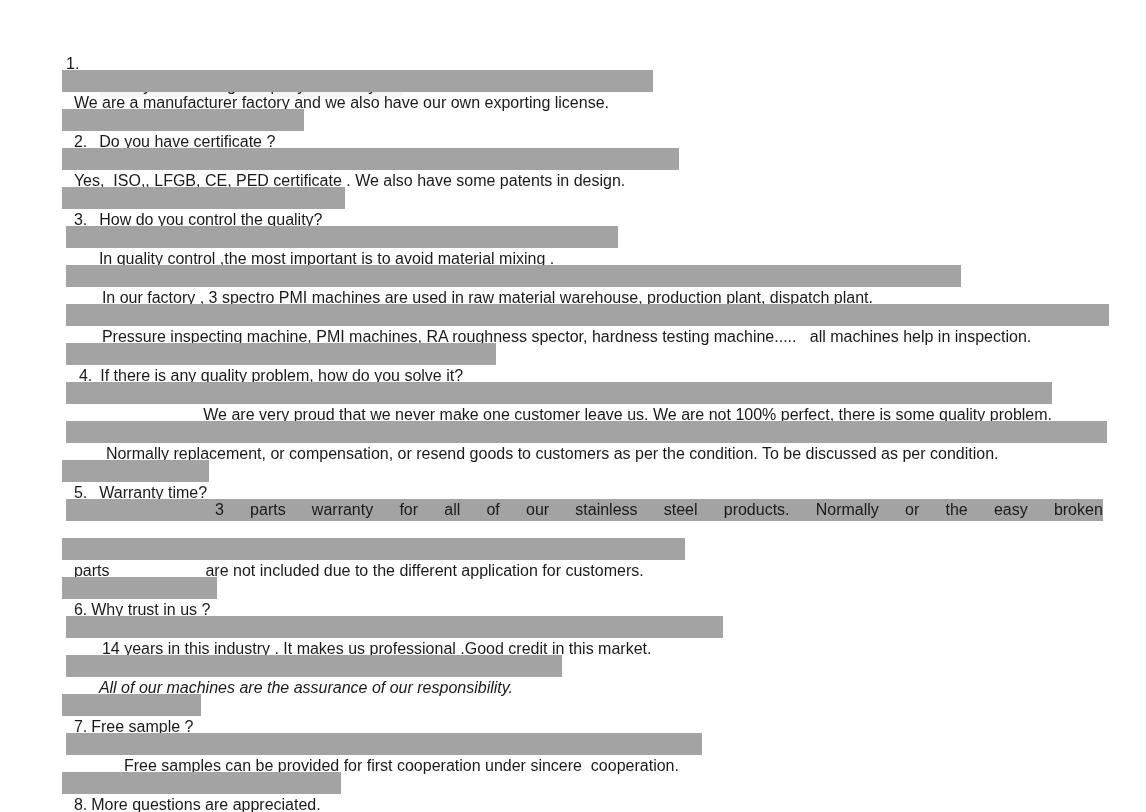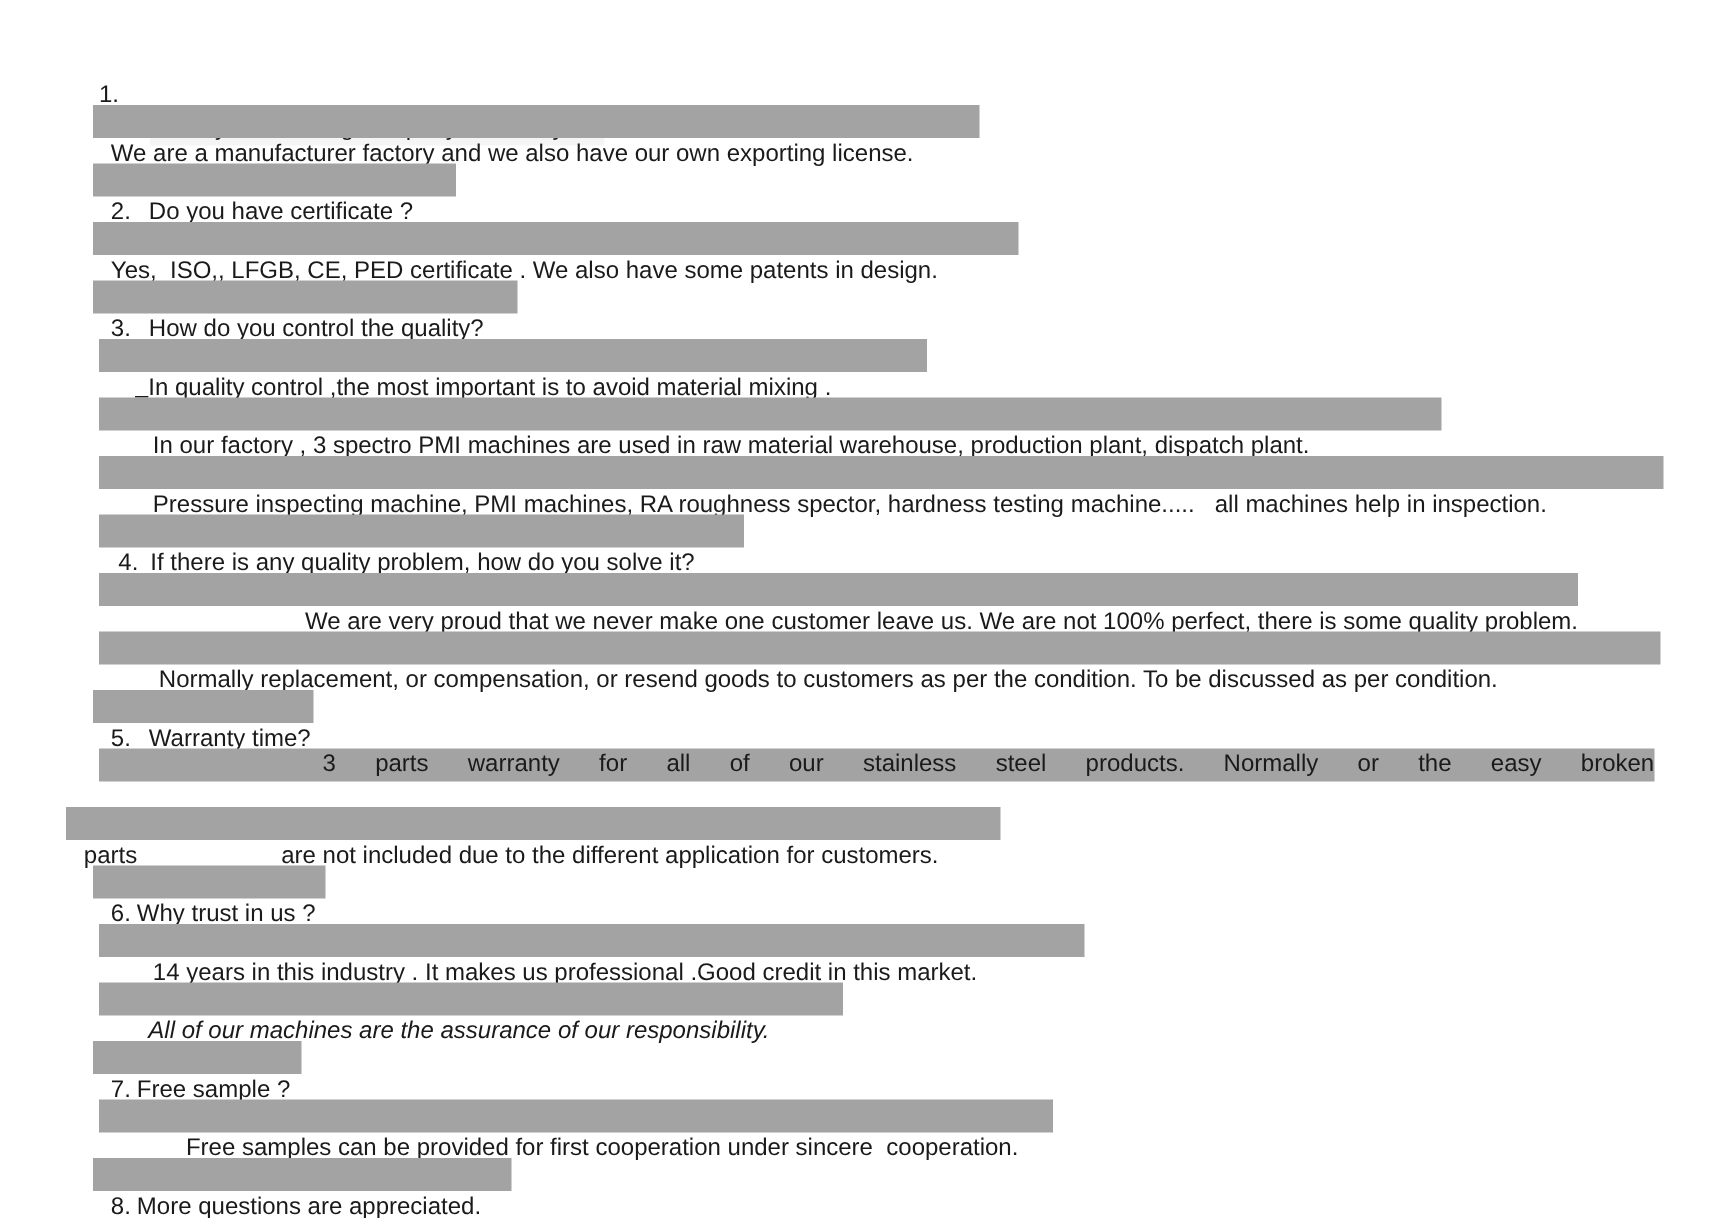--- a/index.html
+++ b/index.html
@@ -83,21 +83,21 @@
   <span>our</span>
   <span>stainless</span>
   <span>steel</span>
   <span>products.</span>
   <span>Normally</span>
   <span>or</span>
   <span>the</span>
   <span>easy</span>
   <span>broken</span>
 </div>
-<div class="line" style="left:44px; top:538px; width:620px; padding-left:3px;">
+<div class="line" style="left:62px; top:538px; width:620px; padding-left:3px;">
   <span>parts</span><span style="width:96px"></span><span>are not included due to the different application for customers.</span>
 </div>
 
 <div class="line" style="left:62px; top:577px; width:152px; padding-left:3px;">
   <span>6.</span><span style="width:4px"></span><span>Why trust in us ?</span>
 </div>
 <div class="line" style="left:66px; top:616px; width:630px; padding-left:27px;">
   <span>14 years in this industry . It makes us professional .Good credit in this market.</span>
 </div>
 <div class="line" style="left:66px; top:655px; width:472px; padding-left:24px;font-style:italic;">

